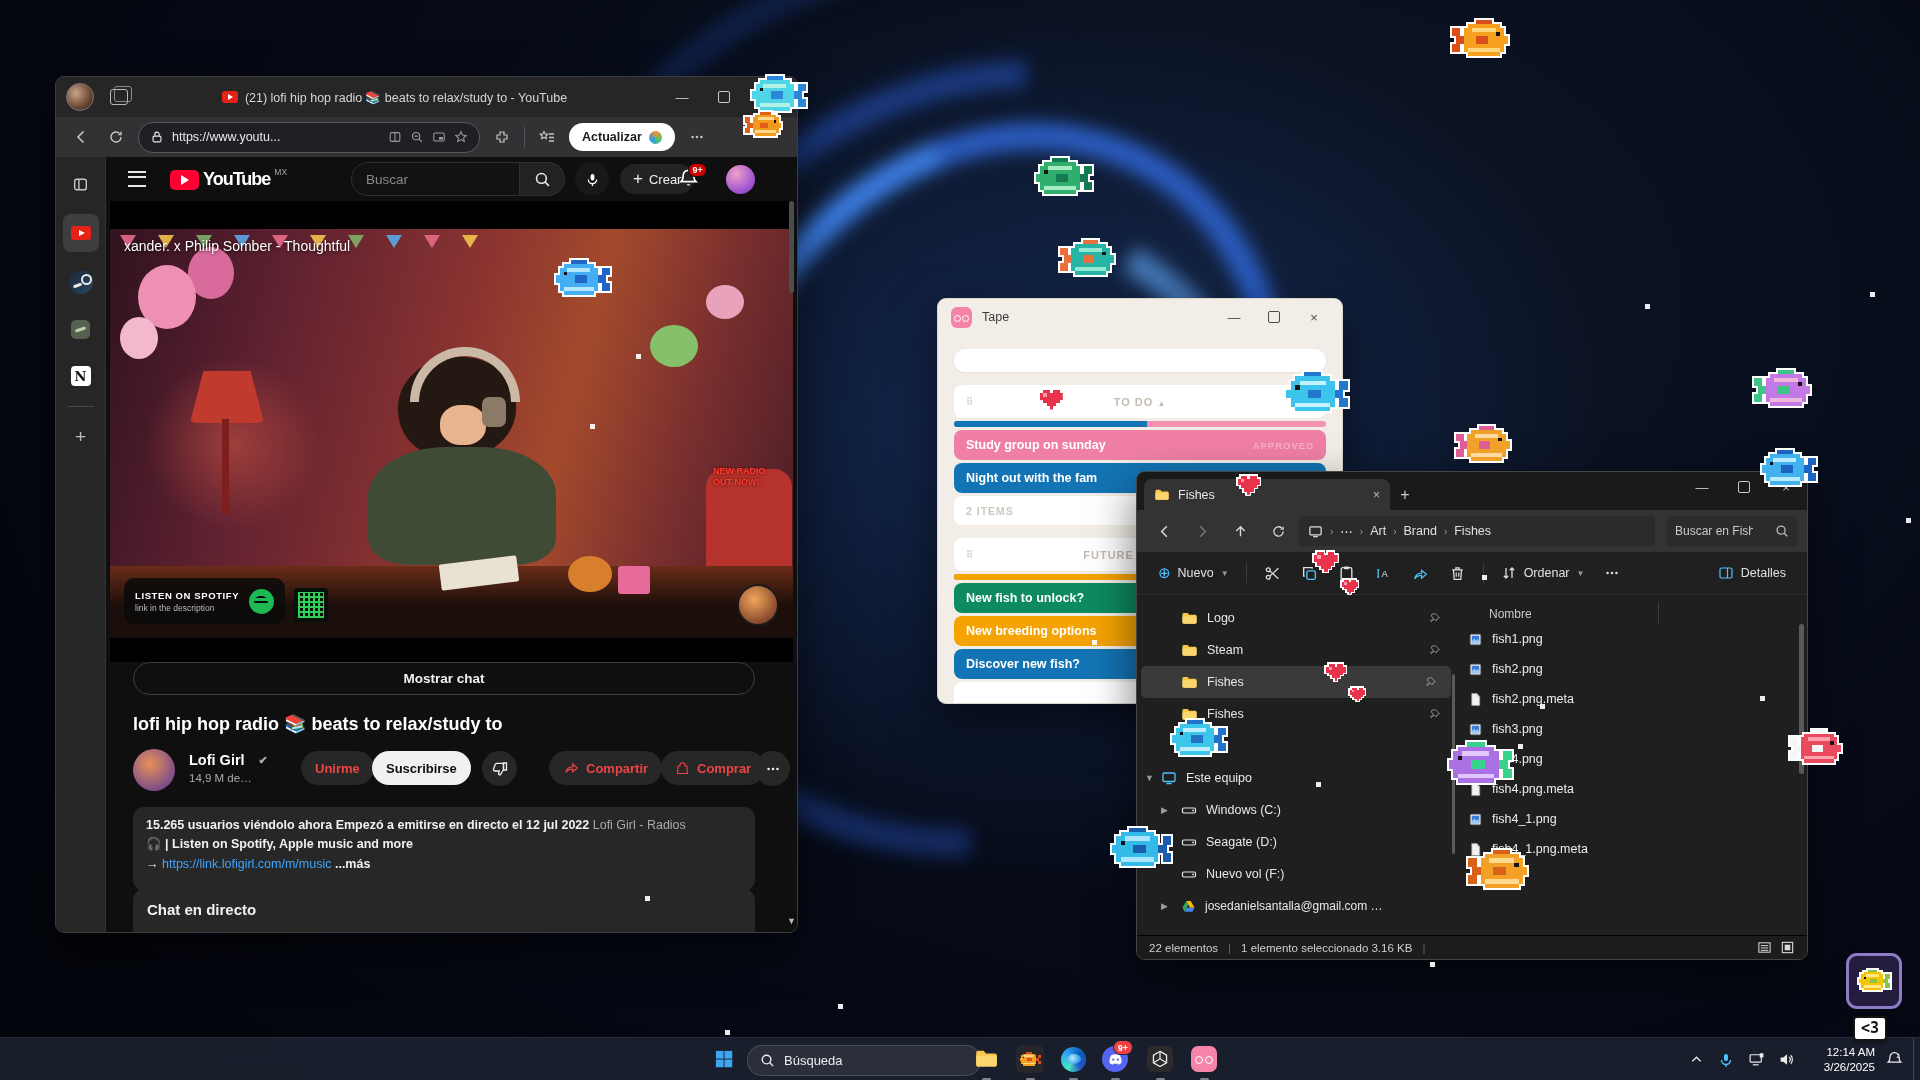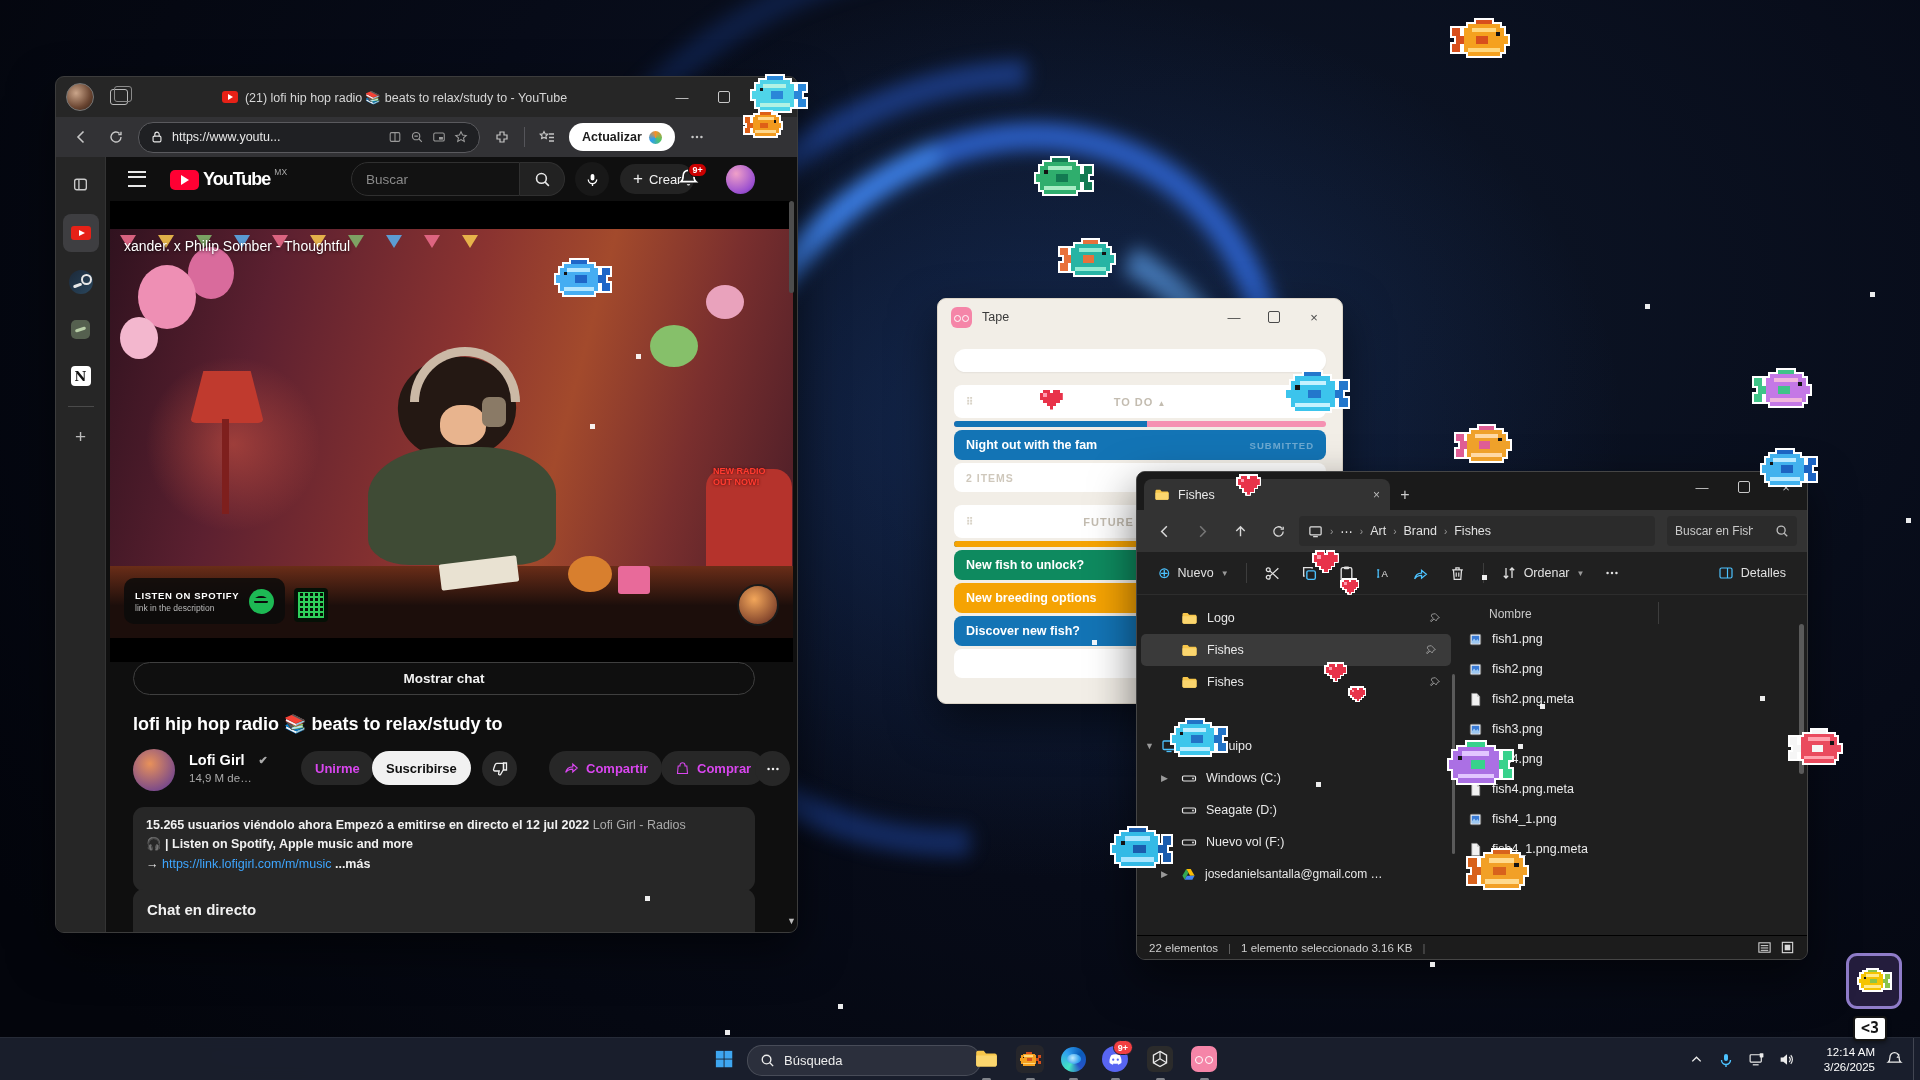--- a/index.html
+++ b/index.html
@@ -101,21 +101,21 @@
     background-image:repeating-linear-gradient(0deg,#2fcf5a 0 2px,transparent 2px 5px),repeating-linear-gradient(90deg,#2fcf5a 0 2px,transparent 2px 5px);background-size:26px 26px;background-position:4px 4px;background-repeat:no-repeat;}
   .miniav{position:absolute;right:14px;bottom:12px;width:38px;height:38px;border-radius:50%;border:2px solid #1a1a1a;background:radial-gradient(circle at 40% 35%,#f2a65a,#8a4b2f 70%,#4a2414);}
   
   #showchat{position:absolute;left:27px;right:42px;top:505px;height:31px;border:1px solid #3f3f3f;border-radius:17px;display:grid;place-items:center;font-size:13.5px;font-weight:bold;color:#f1f1f1;}
   #vidtitle{position:absolute;left:27px;top:556px;font-size:18px;font-weight:bold;color:#fff;}
   #chrow{position:absolute;left:27px;right:30px;top:592px;height:44px;}
   .chav{position:absolute;left:0;top:0;width:42px;height:42px;border-radius:50%;background:radial-gradient(circle at 40% 35%,#e8915a,#7a4a8a 75%,#3a2a5a);}
   .chname{position:absolute;left:56px;top:3px;font-size:14.5px;font-weight:bold;color:#fff;display:flex;gap:14px;align-items:center;}
   .chk{color:#aaa;font-size:11px;}
   .chsubs{position:absolute;left:56px;top:23px;font-size:11.5px;color:#aaa;}
-  .pill{position:absolute;top:2px;height:34px;border-radius:17px;display:flex;align-items:center;gap:7px;padding:0 14px;font-size:13px;font-weight:bold;background:#272727;color:#d946ef;}
+  .pill{position:absolute;top:2px;height:34px;border-radius:17px;display:flex;align-items:center;gap:7px;padding:0 14px;font-size:13px;font-weight:bold;background:#272727;color:#ef4444;}
   .pill.white{background:#f1f1f1;color:#0f0f0f;}
   .circ36{position:absolute;top:2px;width:35px;height:35px;border-radius:50%;background:#272727;display:grid;place-items:center;color:#f1f1f1;}
   #desccard{position:absolute;left:27px;right:42px;top:650px;height:66px;background:#272727;border-radius:11px;padding:9px 13px;font-size:12.5px;color:#f1f1f1;line-height:1.55;}
   #desccard .meta{font-weight:bold;}
   #desccard .lnk{color:#aaa;font-weight:normal;}
   #desccard .blue{color:#3ea6ff;}
   #chatcard{position:absolute;left:27px;right:42px;top:732px;height:43px;background:#272727;border-radius:11px 11px 0 0;padding:12px 14px;font-size:15px;font-weight:bold;color:#f1f1f1;}
   #ytsb{position:absolute;right:1px;top:44px;bottom:4px;width:9px;}
   #ytsb .thumb{position:absolute;top:0;left:2px;width:5px;height:92px;background:#4d4d4d;border-radius:3px;}
   #ytsb .arr{position:absolute;bottom:2px;left:0;color:#bbb;font-size:9px;}
@@ -654,20 +654,24 @@
       <div class="wctl">×</div>
     </div>
     <div class="trow tinput"></div>
     <div class="trow tsechead">
       <span class="dots">⠿</span>
       <span><span>TO DO</span> <span style="font-size:8px;">▲</span></span>
     </div>
     <div class="trow tbar">
         <div class="fill" style="width: 52%;"></div>
       </div>
+    <div class="trow titem c-pink">
+      <span>Study group on sunday</span>
+        <span class="st">APPROVED</span>
+    </div>
     <div class="trow titem c-blue">
       <span>Night out with the fam</span>
         <span class="st">SUBMITTED</span>
     </div>
     <div class="trow tfoot">2 ITEMS</div>
     <div class="trow tsechead">
       <span class="dots">⠿</span>
       <span>FUTURE UPDATES</span>
     </div>
     <div class="trow tbar future">
@@ -801,20 +805,29 @@
           <span>Detalles</span>
       </div>
     </div>
     <div id="ebody">
       <div id="esidebar">
         <div class="srow">
           <svg width="17" height="15">
               <use href="#i-folder"></use>
             </svg>
           <span>Logo</span>
+          <svg class="pin" width="13" height="13">
+              <use href="#i-pin"></use>
+            </svg>
+        </div>
+        <div class="srow">
+          <svg width="17" height="15">
+              <use href="#i-folder"></use>
+            </svg>
+          <span>Steam</span>
           <svg class="pin" width="13" height="13">
               <use href="#i-pin"></use>
             </svg>
         </div>
         <div class="srow sel">
           <svg width="17" height="15">
               <use href="#i-folder"></use>
             </svg>
           <span>Fishes</span>
           <svg class="pin" width="13" height="13">

